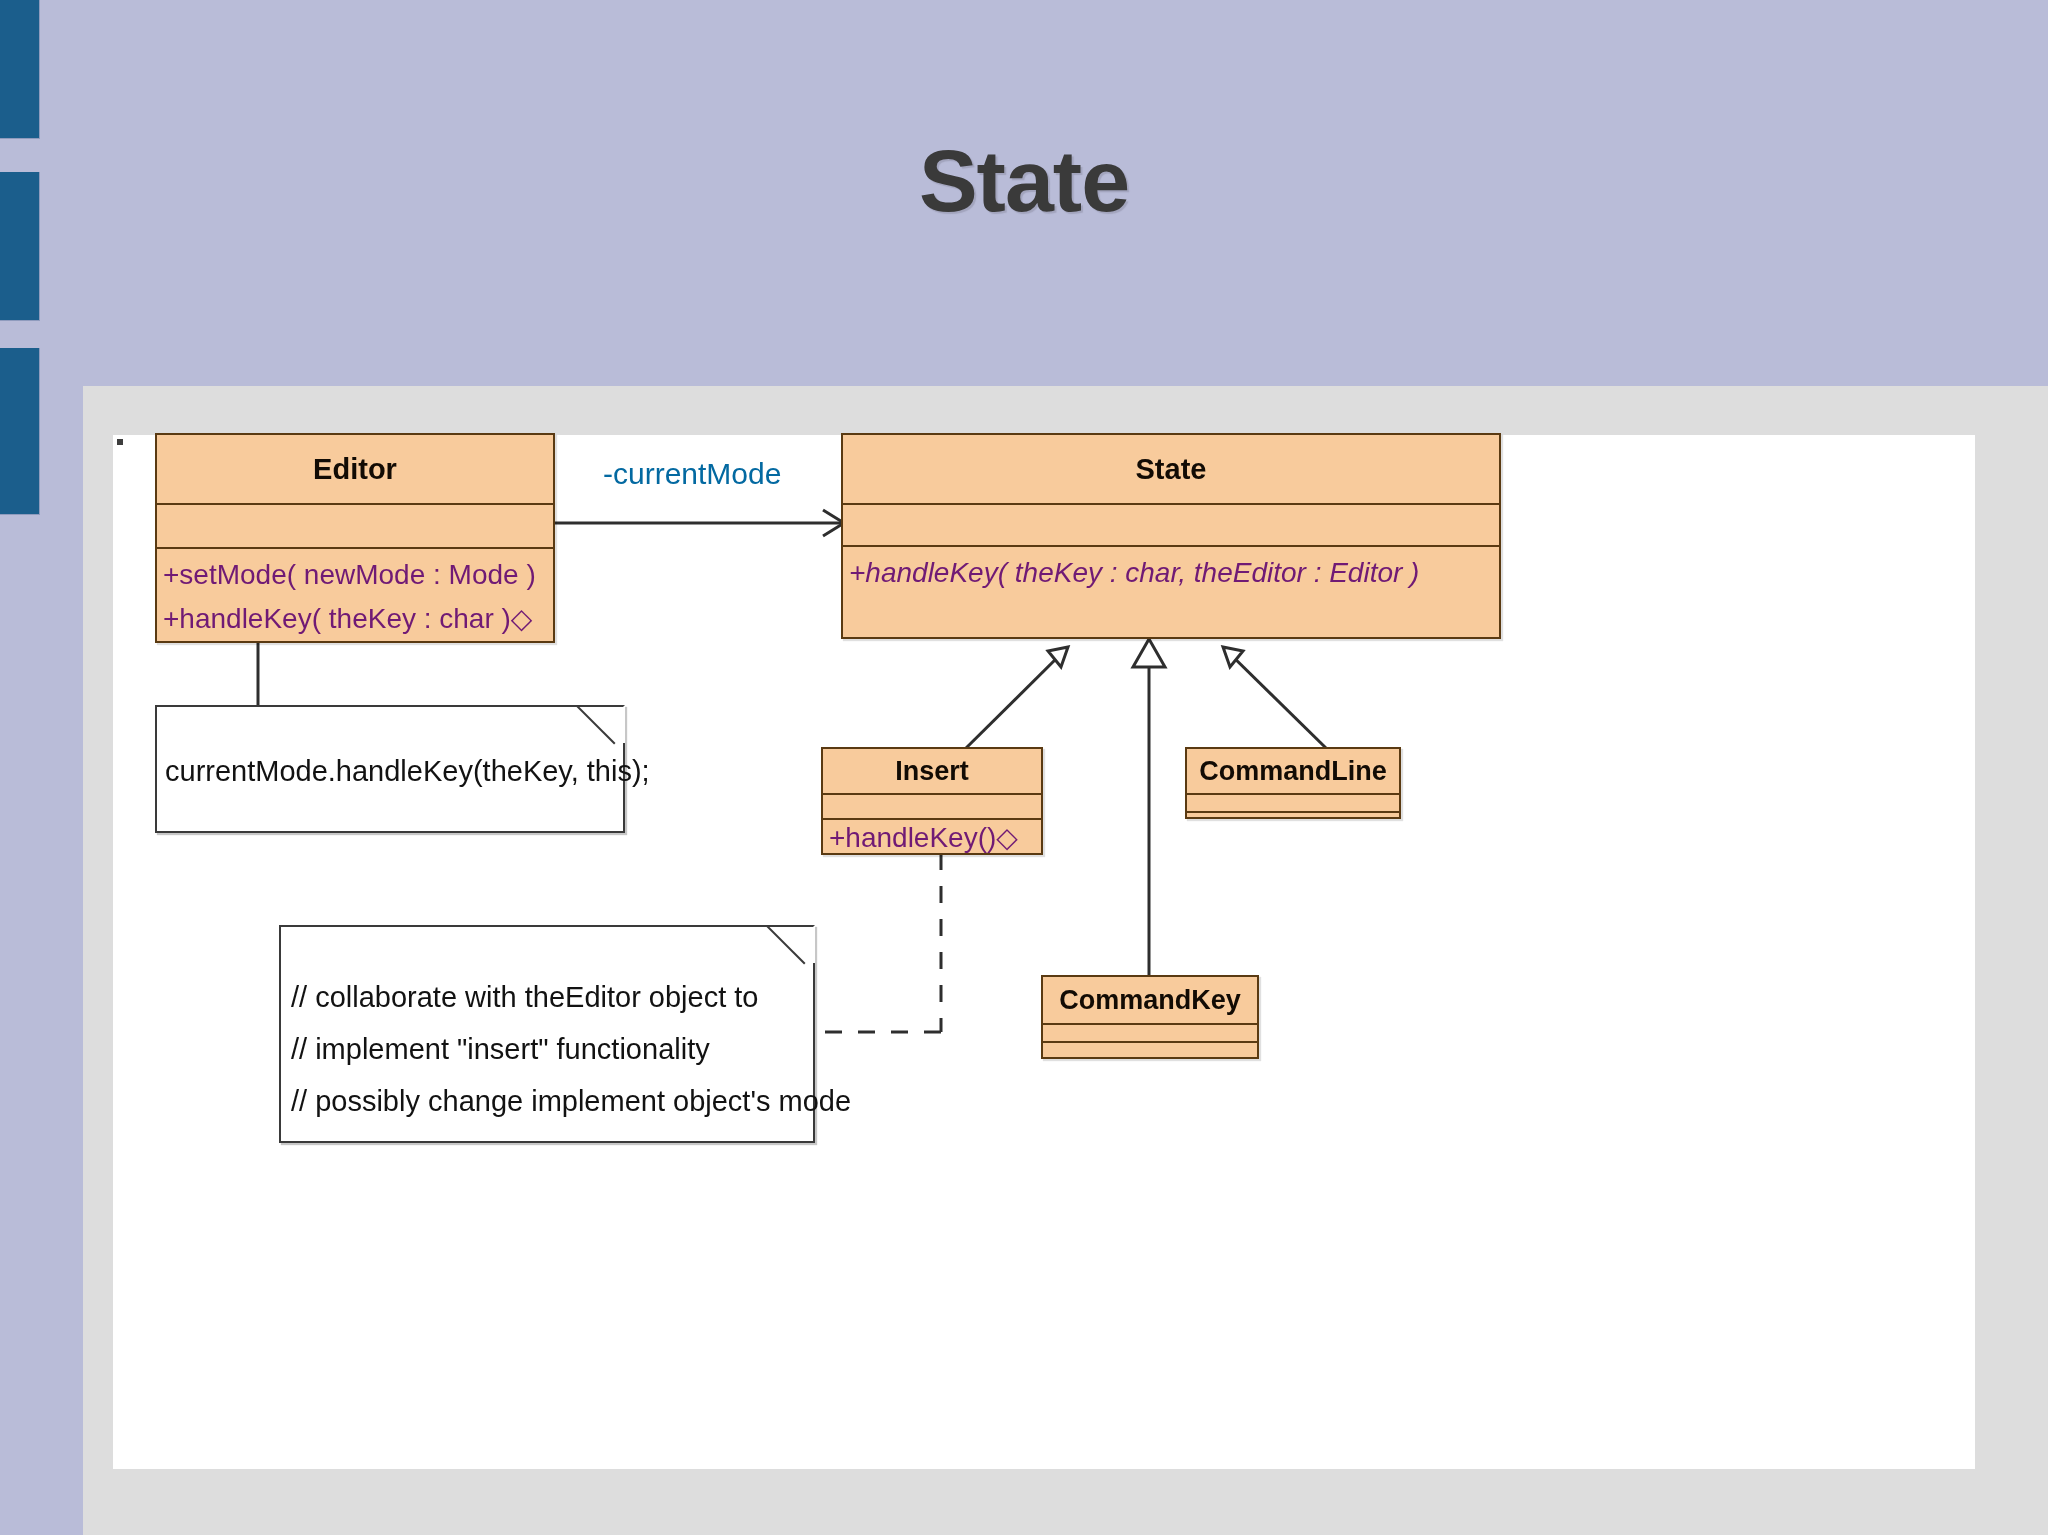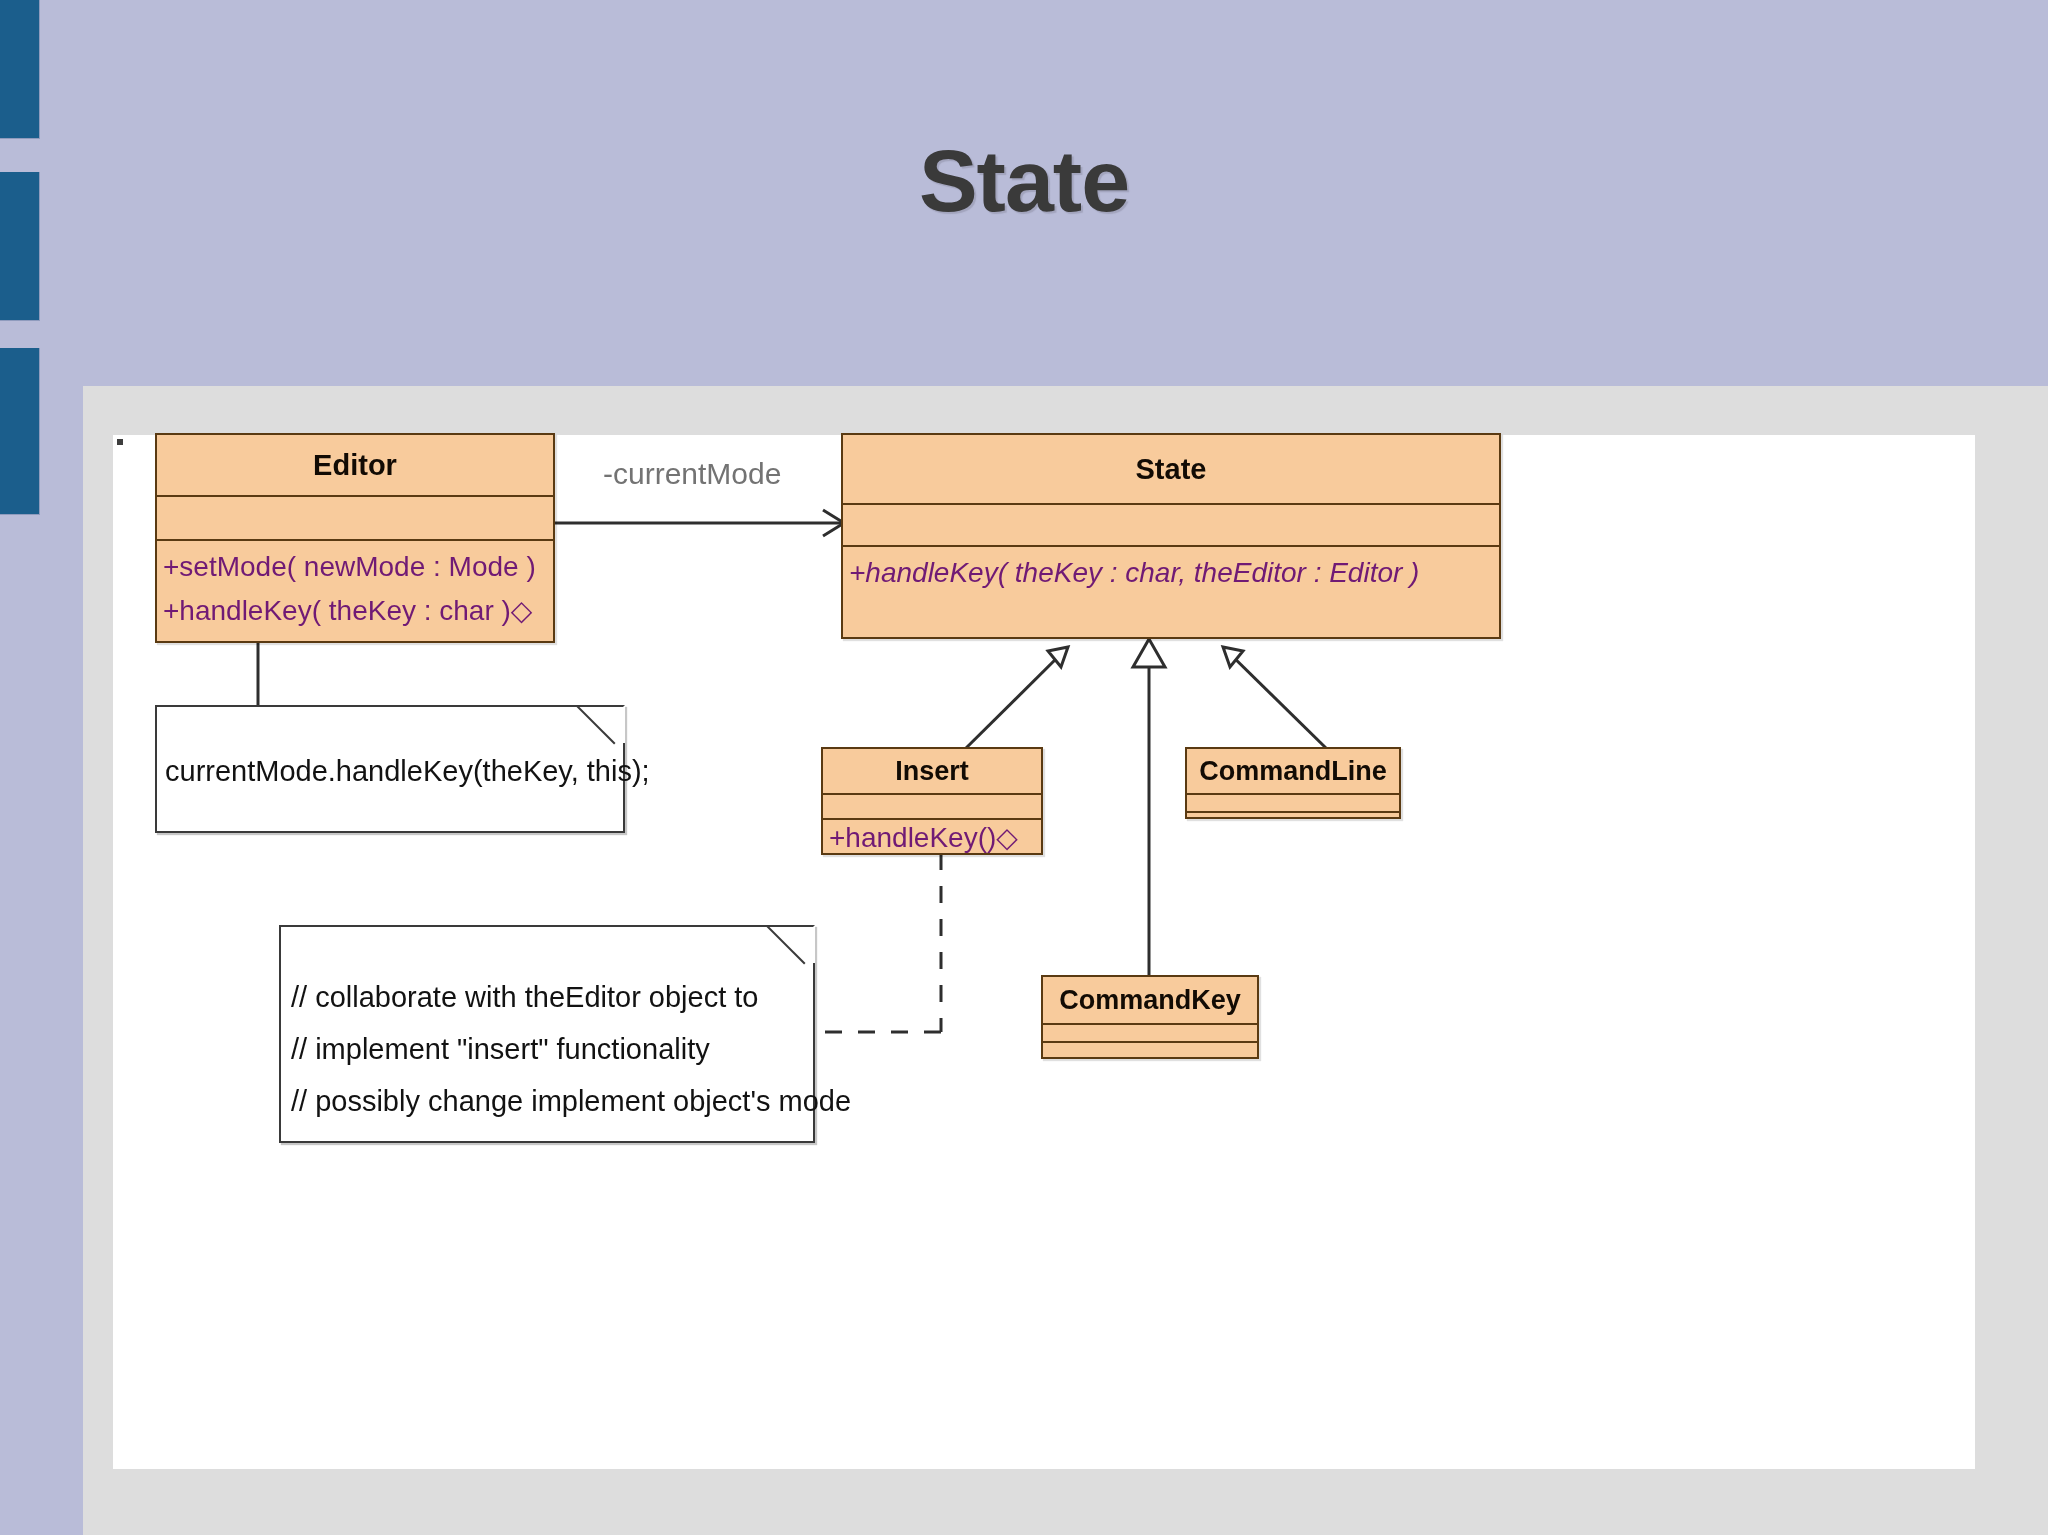--- a/index.html
+++ b/index.html
@@ -140,21 +140,21 @@
   }
   .uml-note .note-text {
     font-size: 29px;
     color: #121212;
     white-space: nowrap;
     line-height: 1.52;
   }
   .assoc-label {
     position: absolute;
     font-size: 30px;
-    color: #737373;
+    color: #0369a1;
     white-space: nowrap;
   }
   svg.overlay {
     position: absolute;
     left: 0;
     top: 0;
     width: 1862px;
     height: 1034px;
     overflow: visible;
     pointer-events: none;
@@ -192,21 +192,21 @@
         <line x1="1215" y1="315" x2="1110" y2="212" stroke="#2e2e2e" stroke-width="3"></line>
         <polygon points="1110,212 1130,216 1117,232" fill="#ffffff" stroke="#2e2e2e" stroke-width="3"></polygon>
 
         <line x1="828" y1="418" x2="828" y2="597" stroke="#2e2e2e" stroke-width="3" stroke-dasharray="17,16"></line>
         <line x1="828" y1="597" x2="702" y2="597" stroke="#2e2e2e" stroke-width="3" stroke-dasharray="17,16"></line>
       </svg>
 
       <div class="assoc-label" style="left:490px; top:22px;">-currentMode</div>
 
       <div class="uml-class" id="cls-editor" style="left:42px; top:-2px; width:400px; height:210px;">
-        <div class="cls-name" style="height:60px;">Editor</div>
+        <div class="cls-name" style="height:68px;">Editor</div>
         <div class="cls-attrs" style="height:44px;"></div>
         <div class="cls-ops" style="height:94px;">
           <div class="op">+setMode( newMode : Mode )</div>
           <div class="op">+handleKey( theKey : char )◇</div>
         </div>
       </div>
 
       <div class="uml-class abstract" id="cls-mode" style="left:728px; top:-2px; width:660px; height:206px;">
         <div class="cls-name" style="height:68px;">State</div>
         <div class="cls-attrs" style="height:42px;"></div>

